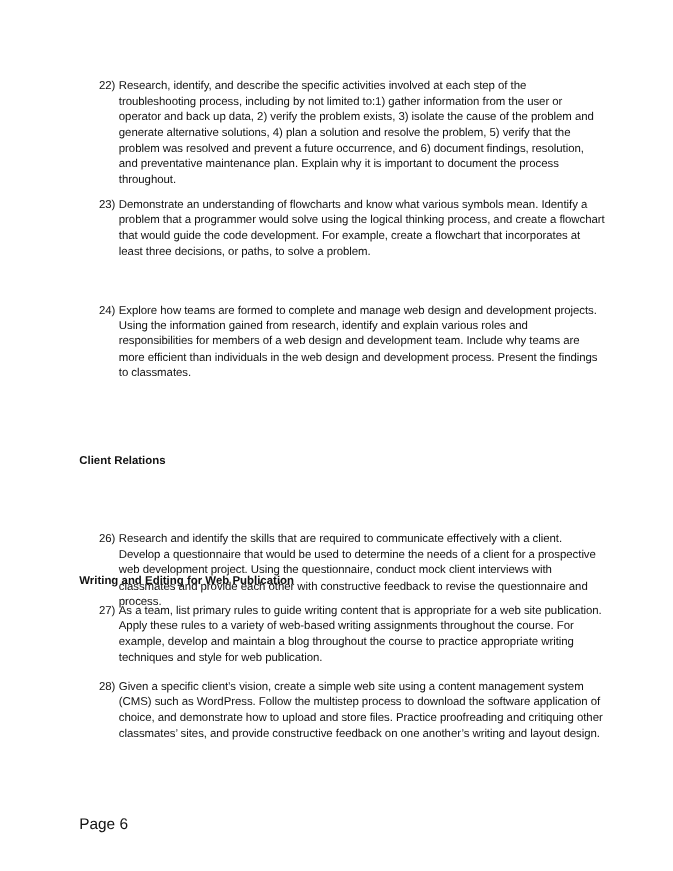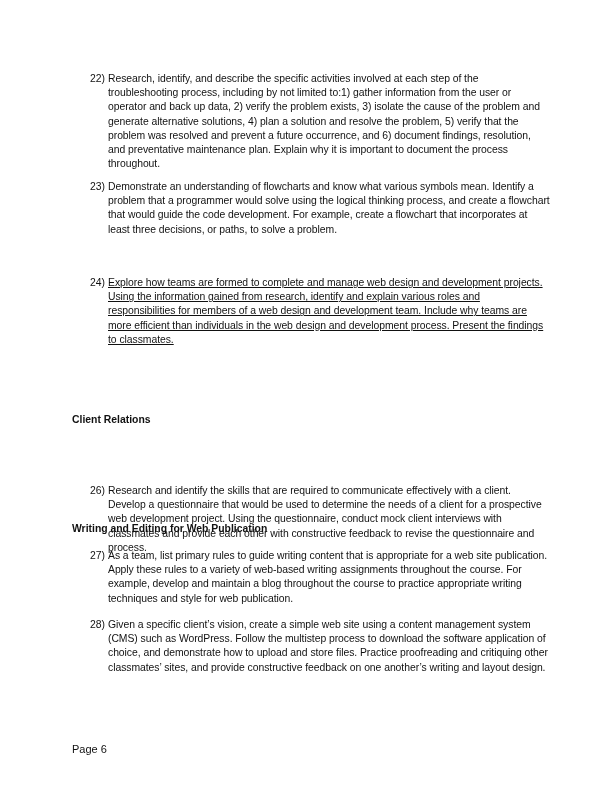--- a/index.html
+++ b/index.html
@@ -43,41 +43,41 @@
       position: absolute;
       left: 72px;
       font-size: 10.4px;
       font-weight: bold;
       line-height: 14px;
     }
     .footer {
       position: absolute;
       left: 72px;
       top: 742px;
-      font-size: 11px;
+      font-size: 14px;
       line-height: 14px;
     }
   </style>
 </head>
 <body>
 
 <div class="page">
 
   <div class="item" style="top:72px;">
     <span class="num">22)</span>
     <span class="text">Research, identify, and describe the specific activities involved at each step of the troubleshooting process, including by not limited to:1) gather information from the user or operator and back up data, 2) verify the problem exists, 3) isolate the cause of the problem and generate alternative solutions, 4) plan a solution and resolve the problem, 5) verify that the problem was resolved and prevent a future occurrence, and 6) document findings, resolution, and preventative maintenance plan. Explain why it is important to document the process throughout.</span>
   </div>
 
   <div class="item" style="top:180px;">
     <span class="num">23)</span>
     <span class="text">Demonstrate an understanding of flowcharts and know what various symbols mean. Identify a problem that a programmer would solve using the logical thinking process, and create a flowchart that would guide the code development. For example, create a flowchart that incorporates at least three decisions, or paths, to solve a problem.</span>
   </div>
 
 
-  <div class="item" style="top:276px;text-decoration:underline;">
+  <div class="item" style="top:276px;">
     <span class="num">24)</span>
     <span class="text">Explore how teams are formed to complete and manage web design and development projects. Using the information gained from research, identify and explain various roles and responsibilities for members of a web design and development team. Include why teams are more efficient than individuals in the web design and development process. Present the findings to classmates.</span>
   </div>
 
 
   <div class="heading" style="top:413px;">Client Relations</div>
 
   <div class="item" style="top:440px;margin-top:44px;">
     <span class="num">26)</span>
     <span class="text">Research and identify the skills that are required to communicate effectively with a client. Develop a questionnaire that would be used to determine the needs of a client for a prospective web development project. Using the questionnaire, conduct mock client interviews with classmates and provide each other with constructive feedback to revise the questionnaire and process.</span>

